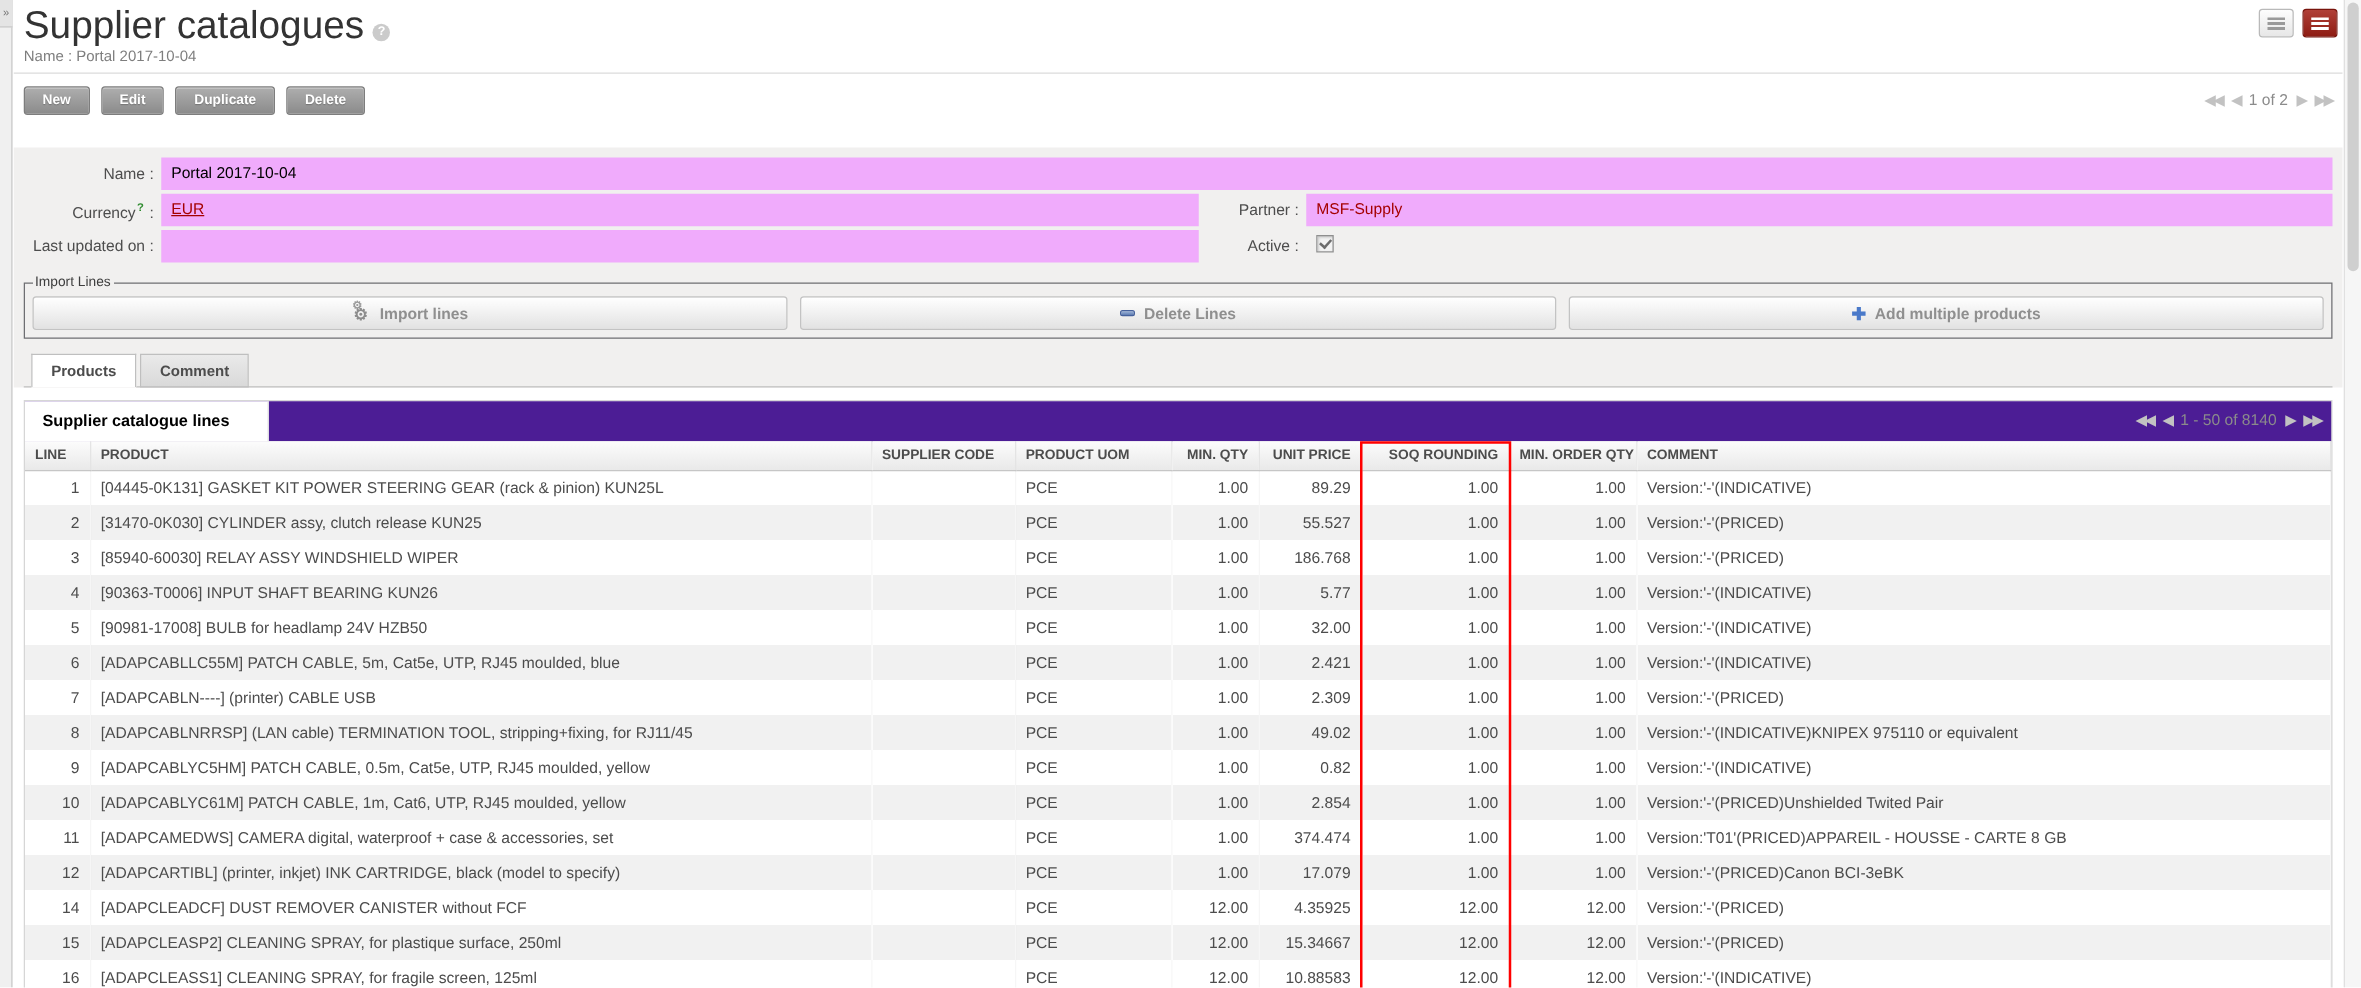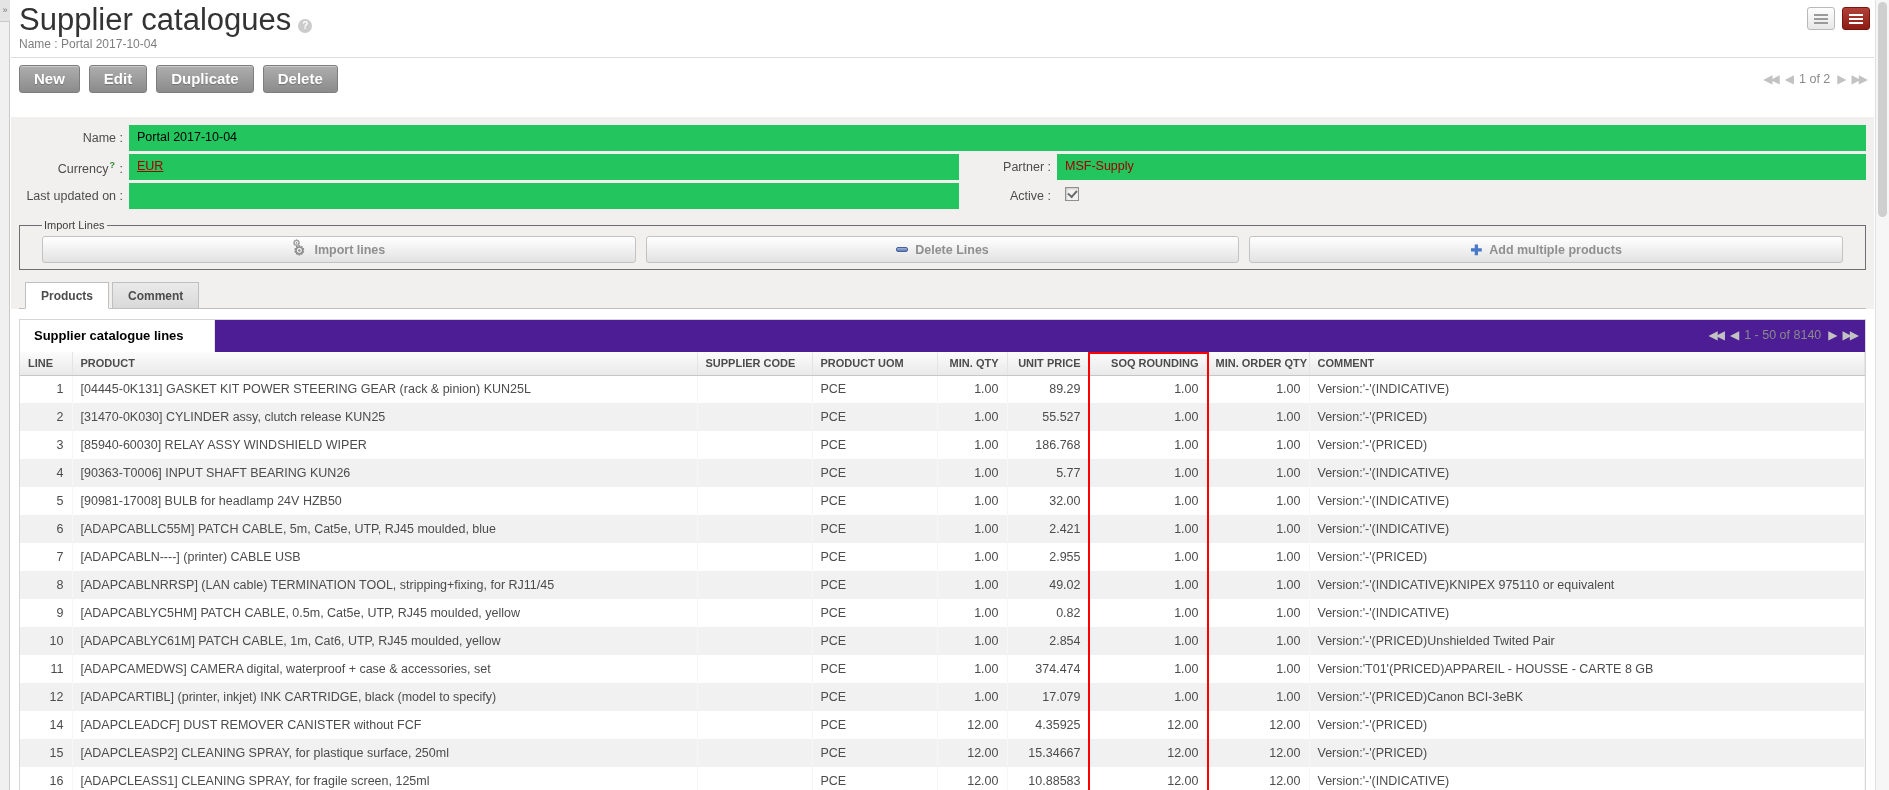--- a/index.html
+++ b/index.html
@@ -32,44 +32,44 @@
   .vs-btn { display:inline-block; width:28px; height:23px; border:1px solid #b9b9b9;
     background:linear-gradient(#fdfdfd,#e7e7e7); border-radius:3px; margin-left:3px;
     text-align:center; cursor:pointer; vertical-align:top; }
   .vs-btn .bars { display:inline-block; width:14px; height:10px; margin-top:6px;
     background:repeating-linear-gradient(to bottom,#9a9a9a 0 2px,rgba(0,0,0,0) 2px 4px); }
   .vs-btn.active { background:linear-gradient(#b04038,#8e1c13); border-color:#78140c; }
   .vs-btn.active .bars { background:repeating-linear-gradient(to bottom,#fff 0 2px,rgba(255,255,255,0) 2px 4px); }
 
   
   .toolbar { display:flex; align-items:center; padding:8px 8px 0 8px; height:34px; }
-  .tb-btn { font-size:15px; font-weight:bold; color:#fff; padding:4px 14px 5px;
+  .tb-btn { font-size:11px; font-weight:bold; color:#fff; padding:4px 14px 5px;
     background:linear-gradient(#aeaeae,#8b8b8b); border:1px solid #7d7d7d; border-radius:3px;
     margin-right:9px; cursor:pointer; box-shadow:inset 0 1px 0 rgba(255,255,255,.35);
     text-shadow:0 1px 1px rgba(0,0,0,.25); }
   .pager { margin-left:auto; font-size:12.5px; color:#8b8b8b; display:flex; align-items:center; gap:7px; }
   .pg { color:#c2c2c2; font-size:12px; letter-spacing:-2px; cursor:pointer; user-select:none; }
 
   
   .gray-zone { background:#f1f0ef; margin-top:25px; padding:8px 8px 0 8px; }
 
   .f-row { display:flex; height:26px; margin-bottom:3px; }
   .f-label { width:110px; text-align:right; padding:6px 6px 0 0; font-size:12.5px; color:#4d4d4d; }
   .f-label sup { color:#2e8b2e; font-weight:bold; font-size:9px; margin:0 1px; }
-  .f-value { flex:1; background:#22c55e; padding:5px 8px 0; font-size:12.5px; color:#000; }
+  .f-value { flex:1; background:#f0abfc; padding:5px 8px 0; font-size:12.5px; color:#000; }
   .f-value.fixed { flex:none; width:830px;text-decoration:underline; }
   .f-value.link { color:#a40000; cursor:pointer; }
-  .f-label.second { width:98px; }
+  .f-label.second { width:86px; }
   .f-value.plain { background:none; padding-top:4px; }
   .cb { width:14px; height:14px; border:1px solid #8f8f8f; background:#f3f3f3;
     display:inline-block; position:relative; box-shadow:inset 1px 1px 2px rgba(0,0,0,.18); cursor:default; }
   .cb.checked::after { content:""; position:absolute; left:2px; top:2px; width:7px; height:4px;
     border-left:2px solid #6d6d6d; border-bottom:2px solid #6d6d6d; transform:rotate(-48deg); }
 
-  fieldset.import { border:1px solid #6e6e72; margin:10px 0 0; padding:5px 22px 6px;
+  fieldset.import { border:1px solid #6e6e72; margin:10px 0 0; padding:5px 6px 6px;
     display:flex; gap:10px; }
   fieldset.import legend { font-size:11px; color:#3d3d3d; padding:0 2px; }
   .imp-btn { flex:1; height:27px; background:linear-gradient(#ffffff,#e2e2e2);
     border:1px solid #c3c3c3; border-radius:3px; color:#8f8f8f; font-weight:bold; font-size:12.5px;
     display:flex; align-items:center; justify-content:center; gap:7px; cursor:pointer; }
   .gear-ic { position:relative; width:15px; height:16px; display:inline-block; }
   .gear-ic::before { content:"⚙"; position:absolute; left:0; top:-4px; font-size:9px; color:#9a9a9a; }
   .gear-ic::after { content:"⚙"; position:absolute; left:1px; top:1px; font-size:13px; color:#8c8c8c; }
   .minus-ic { display:inline-block; width:12px; height:5px; border-radius:2px;
     background:linear-gradient(#9db4d8,#5f7db3); border:1px solid #46619c; }
@@ -287,21 +287,21 @@
               <td class="a-right">1.00</td>
               <td class="a-right">1.00</td>
               <td class="a-left">Version:'-'(INDICATIVE)</td>
             </tr>
             <tr>
               <td class="a-right">7</td>
               <td class="a-left">[ADAPCABLN----] (printer) CABLE USB</td>
               <td class="a-left"></td>
               <td class="a-left">PCE</td>
               <td class="a-right">1.00</td>
-              <td class="a-right">2.955</td>
+              <td class="a-right">2.309</td>
               <td class="a-right">1.00</td>
               <td class="a-right">1.00</td>
               <td class="a-left">Version:'-'(PRICED)</td>
             </tr>
             <tr>
               <td class="a-right">8</td>
               <td class="a-left">[ADAPCABLNRRSP] (LAN cable) TERMINATION TOOL, stripping+fixing, for RJ11/45</td>
               <td class="a-left"></td>
               <td class="a-left">PCE</td>
               <td class="a-right">1.00</td>

